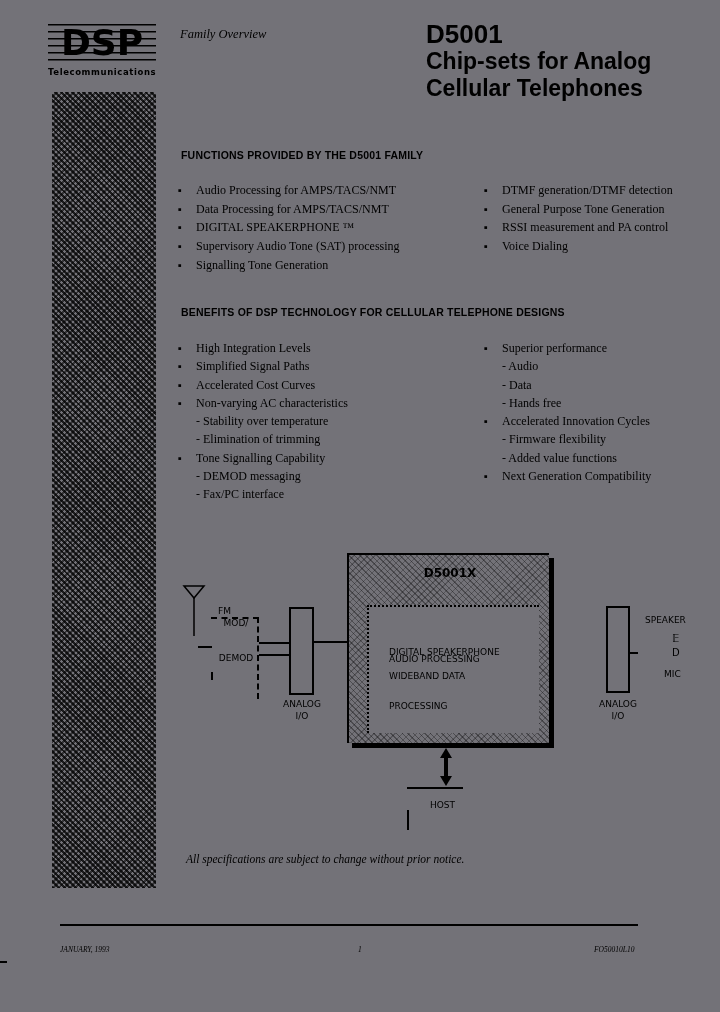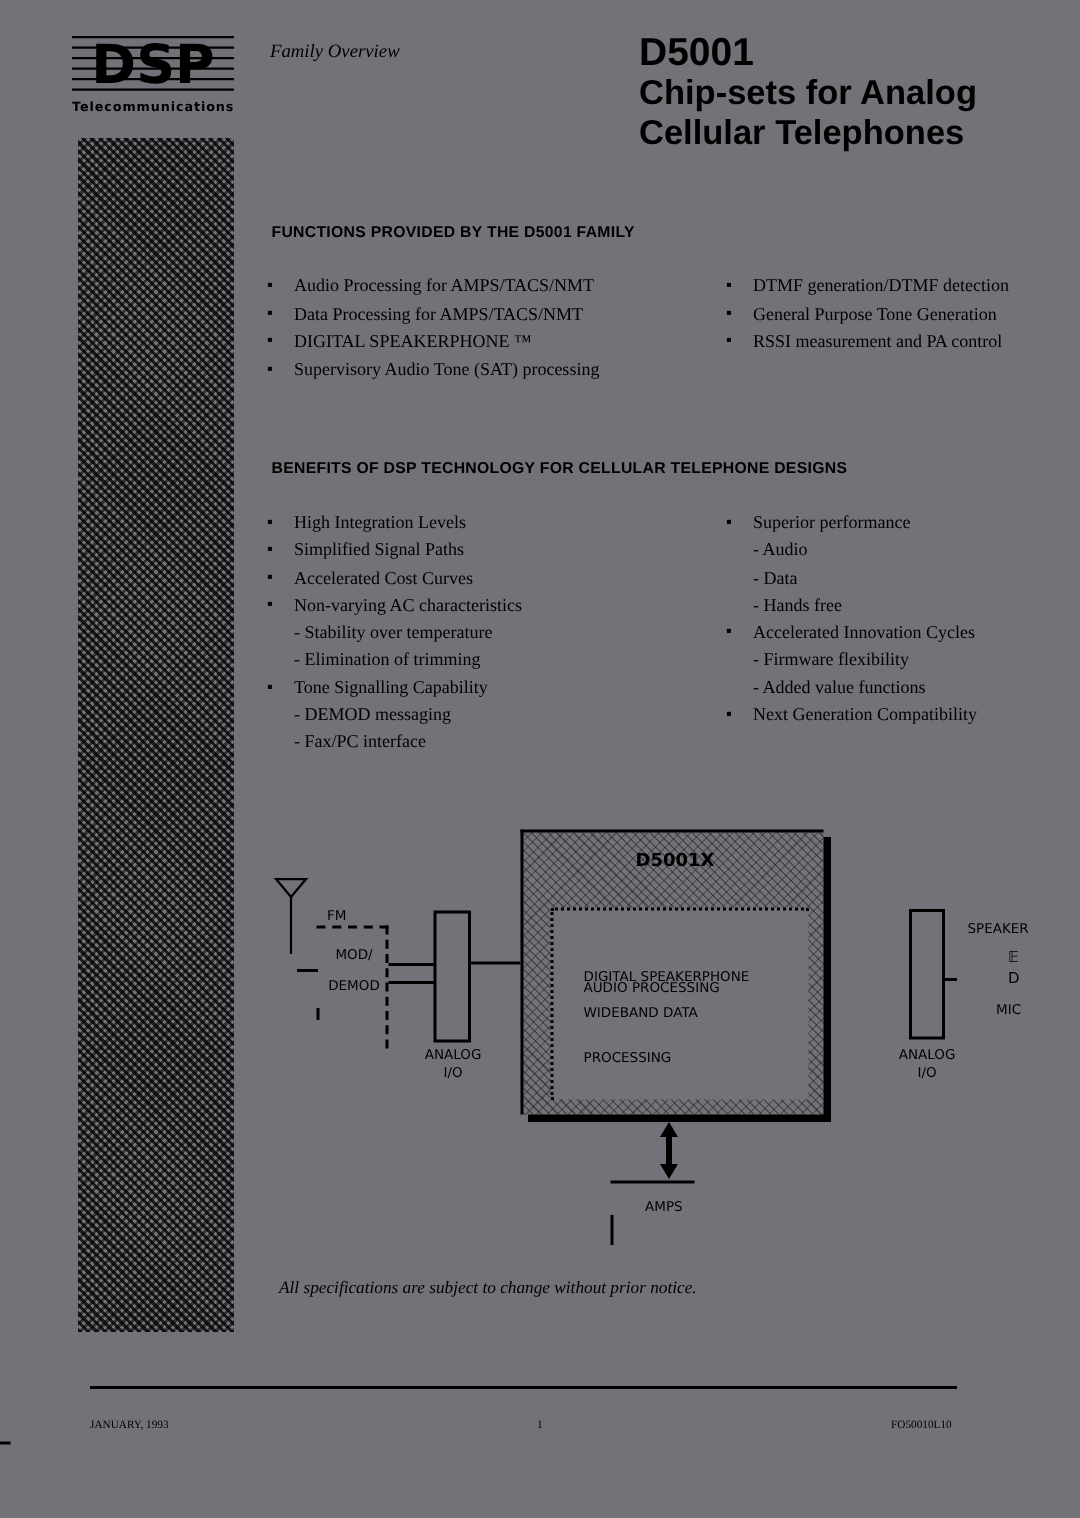--- a/index.html
+++ b/index.html
@@ -39,21 +39,21 @@
     background-color:#737278;
     background-image:
       repeating-linear-gradient(45deg, rgba(0,0,0,0.35) 0 1px, transparent 1px 4px),
       repeating-linear-gradient(-45deg, rgba(0,0,0,0.25) 0 1px, transparent 1px 5px);
     border-top:2px solid #000; border-left:2px solid #000;
     box-shadow:5px 5px 0 #000;
     box-sizing:border-box;
   }
   .chip-inner { left:367px; top:605px; width:172px; height:128px; background:#737278; border-top:2px dotted #000; border-left:2px dotted #000; box-sizing:border-box; }
   .footer-line { left:60px; top:924px; width:578px; height:2px; background:#000; }
-  .footer-text { font-family:"Liberation Serif", serif; font-size:7.5px; white-space:nowrap; top:945px; }
+  .footer-text { font-family:"Liberation Serif", serif; font-size:7.5px; white-space:nowrap; top:945px;font-style:italic; }
   .notice { left:186px; top:853px; font-style:italic; font-size:11.5px; white-space:nowrap; }
 </style>
 </head>
 <body>
 
 <div class="abs logo">
   <svg width="108" height="38" viewBox="0 0 108 38">
     <g fill="#000">
       <rect x="0" y="0" width="108" height="1.5"></rect>
       <rect x="0" y="7" width="108" height="1.5"></rect>
@@ -77,26 +77,28 @@
 
 <div class="abs strip"></div>
 
 <div class="abs section-head" style="left:181px; top:149px;">FUNCTIONS PROVIDED BY THE D5001 FAMILY</div>
 
 <ul class="abs list" style="left:177px; top:181px;">
   <li class="bullet">Audio Processing for AMPS/TACS/NMT</li>
   <li class="bullet">Data Processing for AMPS/TACS/NMT</li>
   <li class="bullet" style="font-variant:small-caps;">DIGITAL SPEAKERPHONE ™</li>
   <li class="bullet">Supervisory Audio Tone (SAT) processing</li>
+  <li class="bullet">Signalling Tone Generation</li>
 </ul>
 
 <ul class="abs list" style="left:483px; top:181px;">
   <li class="bullet">DTMF generation/DTMF detection</li>
   <li class="bullet">General Purpose Tone Generation</li>
   <li class="bullet">RSSI measurement and PA control</li>
+  <li class="bullet">Voice Dialing</li>
 </ul>
 
 <div class="abs section-head" style="left:181px; top:306px;">BENEFITS OF DSP TECHNOLOGY FOR CELLULAR TELEPHONE DESIGNS</div>
 
 <ul class="abs list list2" style="left:177px; top:339px;">
   <li class="bullet">High Integration Levels</li>
   <li class="bullet">Simplified Signal Paths</li>
   <li class="bullet">Accelerated Cost Curves</li>
   <li class="bullet">Non-varying AC characteristics</li>
   <li class="sub">- Stability over temperature</li>
@@ -119,21 +121,21 @@
 
 <div class="abs" style="left:0; top:0; width:720px; height:1012px; pointer-events:none;">
 
   <svg class="abs" style="left:180px; top:580px;" width="30" height="60">
     <path d="M4 6 L14 18 L24 6 Z" fill="none" stroke="#000" stroke-width="1.5"></path>
     <line x1="14" y1="18" x2="14" y2="56" stroke="#000" stroke-width="1.5"></line>
   </svg>
 
   <div class="abs" style="left:211px; top:617px; width:48px; height:82px; border-top:2px dashed #000; border-right:2px dashed #000; box-sizing:border-box;"></div>
   <div class="abs diag-text" style="left:218px; top:606px; width:36px; text-align:left;">FM</div>
-  <div class="abs diag-text" style="left:212px; top:632px; width:48px; text-align:center;">MOD/</div>
+  <div class="abs diag-text" style="left:212px; top:618px; width:48px; text-align:center;">MOD/</div>
   <div class="abs diag-text" style="left:210px; top:653px; width:52px; text-align:center;">DEMOD</div>
   <div class="abs line" style="left:198px; top:646px; width:14px; height:1.5px;"></div>
   <div class="abs line" style="left:259px; top:642px; width:31px; height:1.5px;"></div>
   <div class="abs line" style="left:259px; top:654px; width:31px; height:1.5px;"></div>
   <div class="abs line" style="left:211px; top:672px; width:1.5px; height:8px;"></div>
 
   <div class="abs box" style="left:289px; top:607px; width:25px; height:88px;"></div>
   <div class="abs diag-text" style="left:276px; top:699px; width:52px; text-align:center;">ANALOG</div>
   <div class="abs diag-text" style="left:276px; top:711px; width:52px; text-align:center;">I/O</div>
   <div class="abs line" style="left:314px; top:641px; width:33px; height:1.5px;"></div>
@@ -155,21 +157,21 @@
   <div class="abs diag-text" style="left:672px; top:647px; font-size:10px;">D</div>
   <div class="abs diag-text" style="left:664px; top:669px;">MIC</div>
 
   <svg class="abs" style="left:438px; top:748px;" width="16" height="38">
     <polygon points="8,0 14,10 2,10" fill="#000"></polygon>
     <rect x="6" y="9" width="4" height="20" fill="#000"></rect>
     <polygon points="8,38 14,28 2,28" fill="#000"></polygon>
   </svg>
   <div class="abs line" style="left:407px; top:787px; width:56px; height:1.5px;"></div>
   <div class="abs line" style="left:407px; top:810px; width:1.5px; height:20px;"></div>
-  <div class="abs diag-text" style="left:430px; top:800px;">AMPS</div>
+  <div class="abs diag-text" style="left:430px; top:800px;">HOST</div>
 </div>
 
 <div class="abs notice">All specifications are subject to change without prior notice.</div>
 
 <div class="abs footer-line"></div>
 <div class="abs footer-text" style="left:60px;">JANUARY, 1993</div>
 <div class="abs footer-text" style="left:358px;">1</div>
 <div class="abs footer-text" style="left:594px;">FO50010L10</div>
 <div class="abs line" style="left:0; top:961px; width:7px; height:1.5px;"></div>
 

